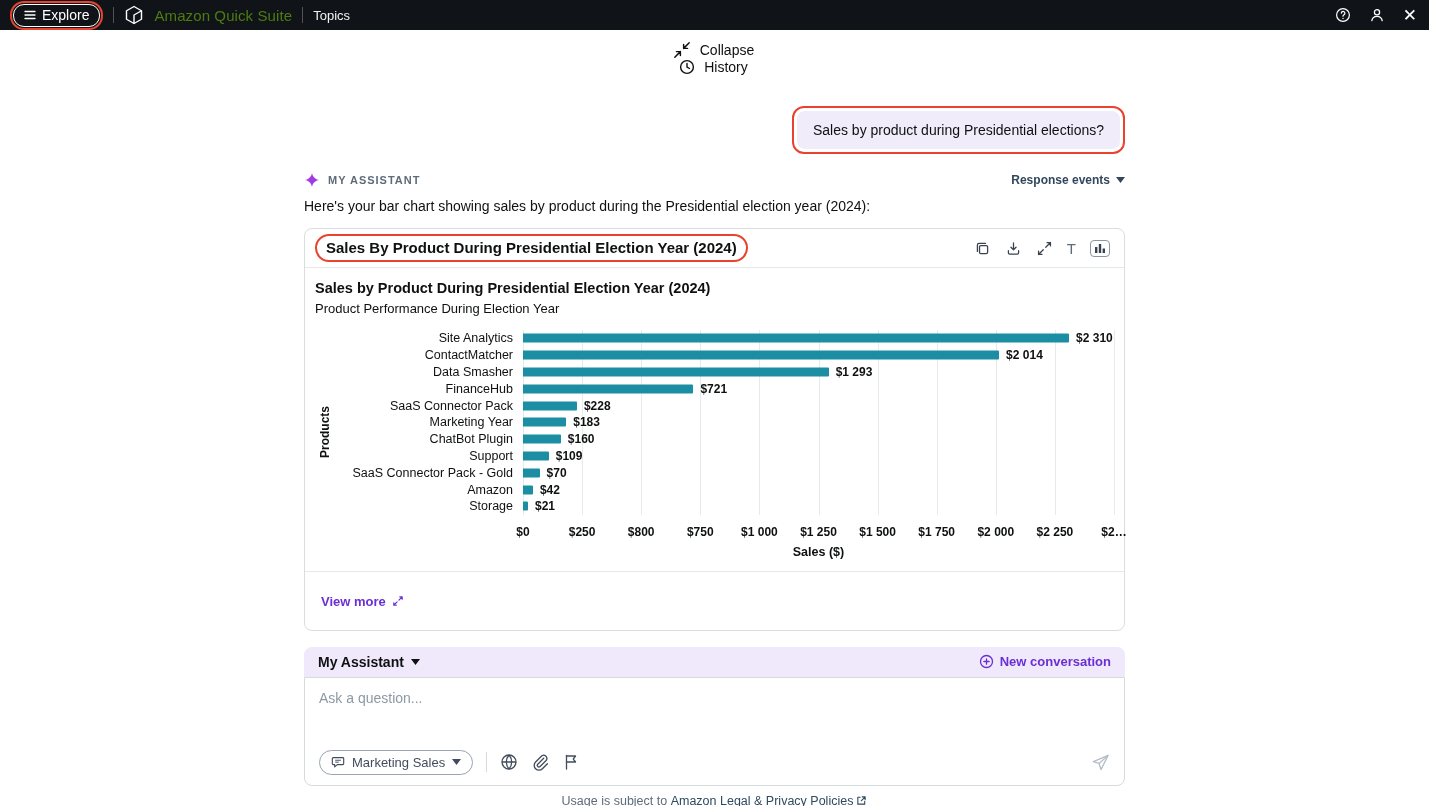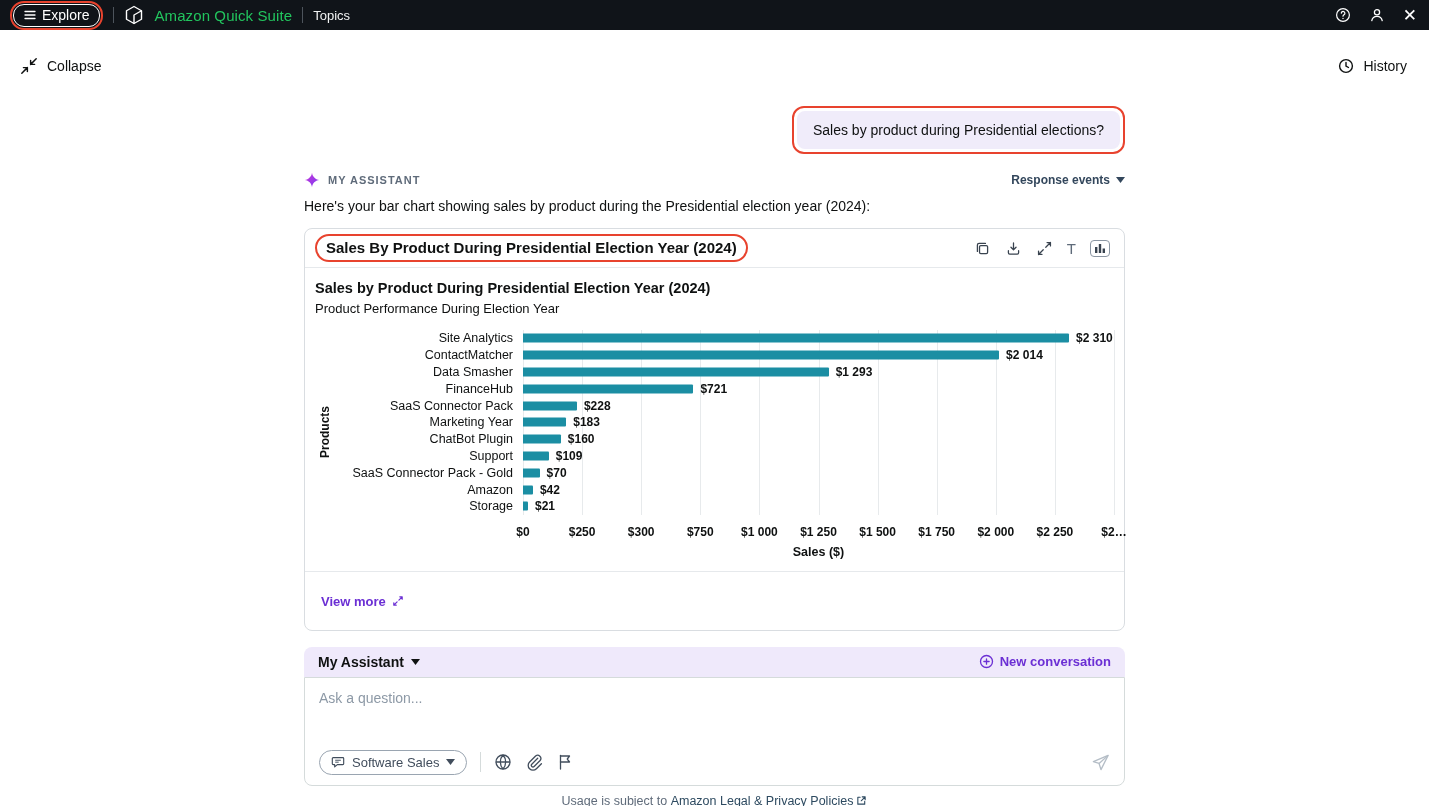--- a/index.html
+++ b/index.html
@@ -7,28 +7,28 @@
     font-family:"Liberation Sans", sans-serif; color:#0f1111; }
   svg { display:block; }
   .icon { flex:none; }
 
   
   .topbar { height:30px; background:#101419; display:flex; align-items:center; padding:0 10px; gap:10px; }
   .explore-ring { border:2px solid #e8432e; border-radius:14px; padding:1px; display:inline-flex; }
   .explore-btn { display:flex; align-items:center; gap:6px; border:1px solid #fff; border-radius:11px;
     padding:2px 10px 3px; color:#fff; font-size:14px; background:transparent; cursor:pointer; }
   .tb-divider { width:1px; height:16px; background:#4d545c; }
-  .app-name { color:#22c55e; font-size:15px; font-weight:500; letter-spacing:.1px; }
+  .app-name { color:#4d7c0f; font-size:15px; font-weight:500; letter-spacing:.1px; }
   .topics { color:#f1f3f3; font-size:13px; }
   .tb-right { margin-left:auto; display:flex; align-items:center; gap:18px; padding-right:2px; }
   .tb-right .white { color:#fff; }
   .close-x { color:#fff; font-size:17px; line-height:1; cursor:pointer; }
 
   
-  .subbar { display:flex; justify-content:space-between; align-items:center; padding:27px 22px 9px 20px; }
+  .subbar { display:flex; justify-content:space-between; align-items:center; padding:11px 22px 9px 20px;flex-direction:column; }
   .subbar .grp { display:flex; align-items:center; gap:9px; font-size:14px; cursor:pointer; }
 
   
   .main { width:821px; margin:22px auto 0; }
 
   .user-row { display:flex; justify-content:flex-end;align-items:flex-end; }
   .bubble-ring { border:2px solid #e8432e; border-radius:12px; padding:3px; }
   .user-bubble { background:#f0ecfa; border-radius:8px; padding:11px 16px; font-size:14px; }
 
   .assistant-meta { margin-top:18px; display:flex; justify-content:space-between; align-items:center; }
@@ -320,21 +320,21 @@
                 <div class="bar-area">
                   <div class="bar" style="width: 0.84%; background: rgb(27, 142, 163);"></div>
                   <div class="bar-value" style="left: calc(0.84% + 7px);">$21</div>
                 </div>
               </div>
             </div>
         </div>
         <div class="ticks">
             <div class="tick" style="left: 0%;">$0</div>
             <div class="tick" style="left: 10%;">$250</div>
-            <div class="tick" style="left: 20%;">$300</div>
+            <div class="tick" style="left: 20%;">$800</div>
             <div class="tick" style="left: 30%;">$750</div>
             <div class="tick" style="left: 40%;">$1 000</div>
             <div class="tick" style="left: 50%;">$1 250</div>
             <div class="tick" style="left: 60%;">$1 500</div>
             <div class="tick" style="left: 70%;">$1 750</div>
             <div class="tick" style="left: 80%;">$2 000</div>
             <div class="tick" style="left: 90%;">$2 250</div>
             <div class="tick" style="left: 100%;">$2…</div>
           </div>
         <div class="xlabel">Sales ($)</div>
@@ -376,21 +376,21 @@
     <div class="input-box">
       <textarea placeholder="Ask a question..." style=""></textarea>
       <div class="input-toolbar">
         <span class="topic-pill">
           <span class="icon">
             <svg width="14" height="14" viewBox="0 0 16 16" fill="none" stroke="#414d5c" stroke-width="1.3" stroke-linejoin="round">
                 <path d="M2.5 3 h11 a1 1 0 0 1 1 1 v6 a1 1 0 0 1-1 1 H7.2 l-3 2.6 V11 H2.5 a1 1 0 0 1-1-1 V4 a1 1 0 0 1 1-1 Z"></path>
                 <path d="M4.8 6 h6.4 M4.8 8.2 h4" stroke-width="1.1"></path>
               </svg>
           </span>
-          <span>Software Sales</span>
+          <span>Marketing Sales</span>
           <span class="icon">
             <svg width="9" height="6" viewBox="0 0 9 6">
                 <path d="M0 0 H9 L4.5 6 Z" fill="#414d5c"></path>
               </svg>
           </span>
         </span>
         <span class="tool-divider"></span>
         <span class="icon tool-btn">
           <svg width="18" height="18" viewBox="0 0 18 18" fill="none" stroke="currentColor" stroke-width="1.3">
               <circle cx="9" cy="9" r="7"></circle>

